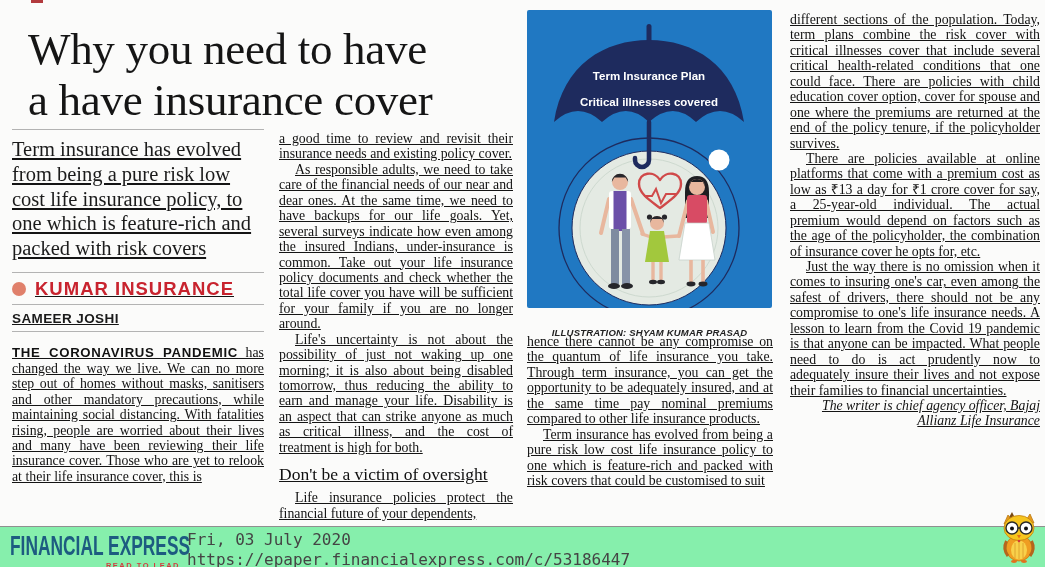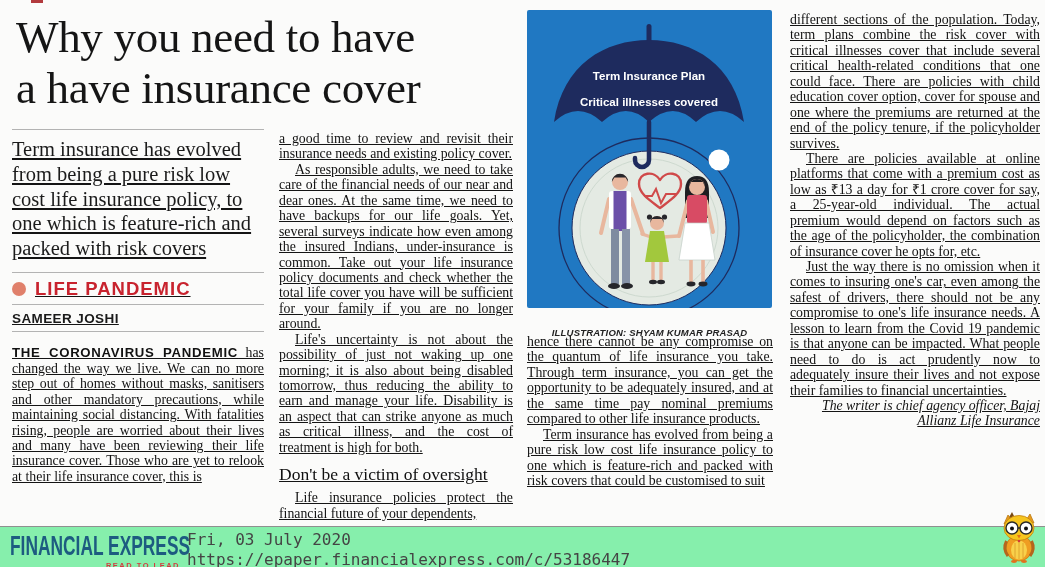--- a/index.html
+++ b/index.html
@@ -1,21 +1,21 @@
 <!DOCTYPE html>
 <html><head>
 <meta charset="utf-8">
 <style>
   html,body{margin:0;padding:0;}
   .page{position:relative;width:1045px;height:567px;background:#fbfbfa;overflow:hidden;
         font-family:"Liberation Serif",serif;color:#141414;}
   .tick{position:absolute;left:31px;top:0;width:12px;height:3px;background:#b23a3d;}
 
   
-  .headline{position:absolute;left:12px;top:8px;width:506px;margin:4px;
+  .headline{position:absolute;left:12px;top:8px;width:506px;margin:16px;
             font-family:"Liberation Serif",serif;font-weight:500;font-size:45px;
             line-height:51px;color:#151515;letter-spacing:-0.3px;}
   .headline span{display:block;}
 
   
   .col{position:absolute;text-decoration:underline;}
   .col1{left:12px;top:129px;width:252px;}
   .col2{left:279px;top:131px;width:234px;}
   .col3{left:527px;top:334px;width:246px;}
   .col4{left:790px;top:12px;width:250px;}
@@ -68,21 +68,21 @@
   <h1 class="headline">
     <span>Why you need to have</span>
     <span>a have insurance cover</span>
   </h1>
 
   <div class="col col1">
     <div class="rule"></div>
     <div class="standfirst">Term insurance has evolved from being a pure risk low cost life insurance policy, to one which is feature-rich and packed with risk covers</div>
     <div class="section-row">
       <span class="bullet"></span>
-      <span class="section-label">LIFE PANDEMIC</span>
+      <span class="section-label">KUMAR INSURANCE</span>
     </div>
     <div class="byline">SAMEER JOSHI</div>
     <div class="bodycopy">
       <p><span class="lead-in">THE CORONAVIRUS PANDEMIC</span><span> has changed the way we live. We can no more step out of homes without masks, sanitisers and other mandatory precautions, while maintaining social distancing. With fatalities rising, people are worried about their lives and many have been reviewing their life insurance cover. Those who are yet to relook at their life insurance cover, this is</span></p>
     </div>
   </div>
 
   <div class="col col2">
     <p>a good time to review and revisit their insurance needs and existing policy cover.</p>
     <p class="ind">As responsible adults, we need to take care of the financial needs of our near and dear ones. At the same time, we need to have backups for our life goals. Yet, several surveys indicate how even among the insured Indians, under-insurance is common. Take out your life insurance policy documents and check whether the total life cover you have will be sufficient for your family if you are no longer around.</p>

